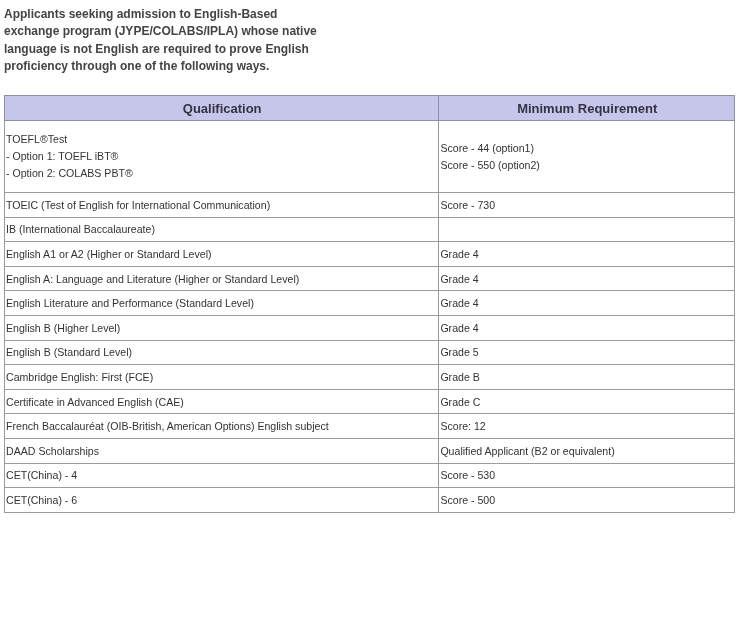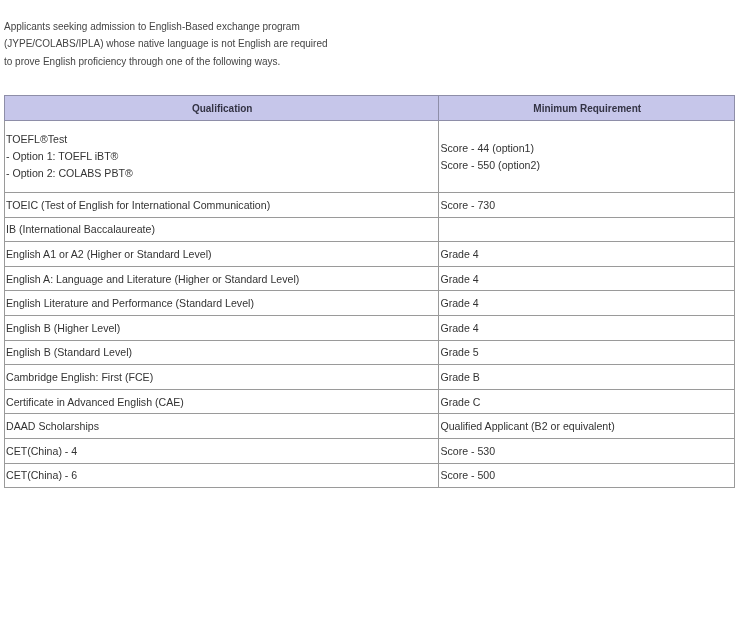--- a/index.html
+++ b/index.html
@@ -11,25 +11,26 @@
     overflow: hidden;
   }
   body {
     font-family: "Liberation Sans", "DejaVu Sans", sans-serif;
     color: #333333;
     position: relative;
   }
   .intro {
     position: absolute;
     left: 4px;
-    top: 18px;
+    top: 6px;
     width: 330px;
-    font-size: 10px;
+    font-size: 12px;
     line-height: 17.4px;
     color: #444444;
+    font-weight: bold;
   }
   .intro p { margin: 0; }
   table.req {
     position: absolute;
     left: 4px;
     top: 95px;
     width: 731px;
     border-collapse: collapse;
     font-size: 10.6px;
     color: #333333;
@@ -41,21 +42,21 @@
     vertical-align: middle;
     font-weight: normal;
   }
   table.req col.c1 { width: 435px; }
   table.req col.c2 { width: 296px; }
   table.req thead th {
     background: #c6c6ea;
     text-align: center;
     font-weight: bold;
     height: 24px;
-    font-size: 10px;
+    font-size: 13px;
     color: #333344;
     border-color: #8e8ea8;
   }
   table.req tbody td { height: 23.6px; line-height: 14px; }
   table.req tbody tr.tall td { height: 47px; line-height: 16.5px; }
   table.req tbody tr.xtall td { height: 71px; line-height: 17px; }
   .line { display: block; }
 </style>
 </head>
 <body>
@@ -154,20 +155,28 @@
       <tr>
         <td>
           <span class="line">Certificate in Advanced English (CAE)</span>
         </td>
         <td>
           <span class="line">Grade C</span>
         </td>
       </tr>
       <tr>
         <td>
+          <span class="line">French Baccalauréat (OIB-British, American Options) English subject</span>
+        </td>
+        <td>
+          <span class="line">Score: 12</span>
+        </td>
+      </tr>
+      <tr>
+        <td>
           <span class="line">DAAD Scholarships</span>
         </td>
         <td>
           <span class="line">Qualified Applicant (B2 or equivalent)</span>
         </td>
       </tr>
       <tr>
         <td>
           <span class="line">CET(China) - 4</span>
         </td>

